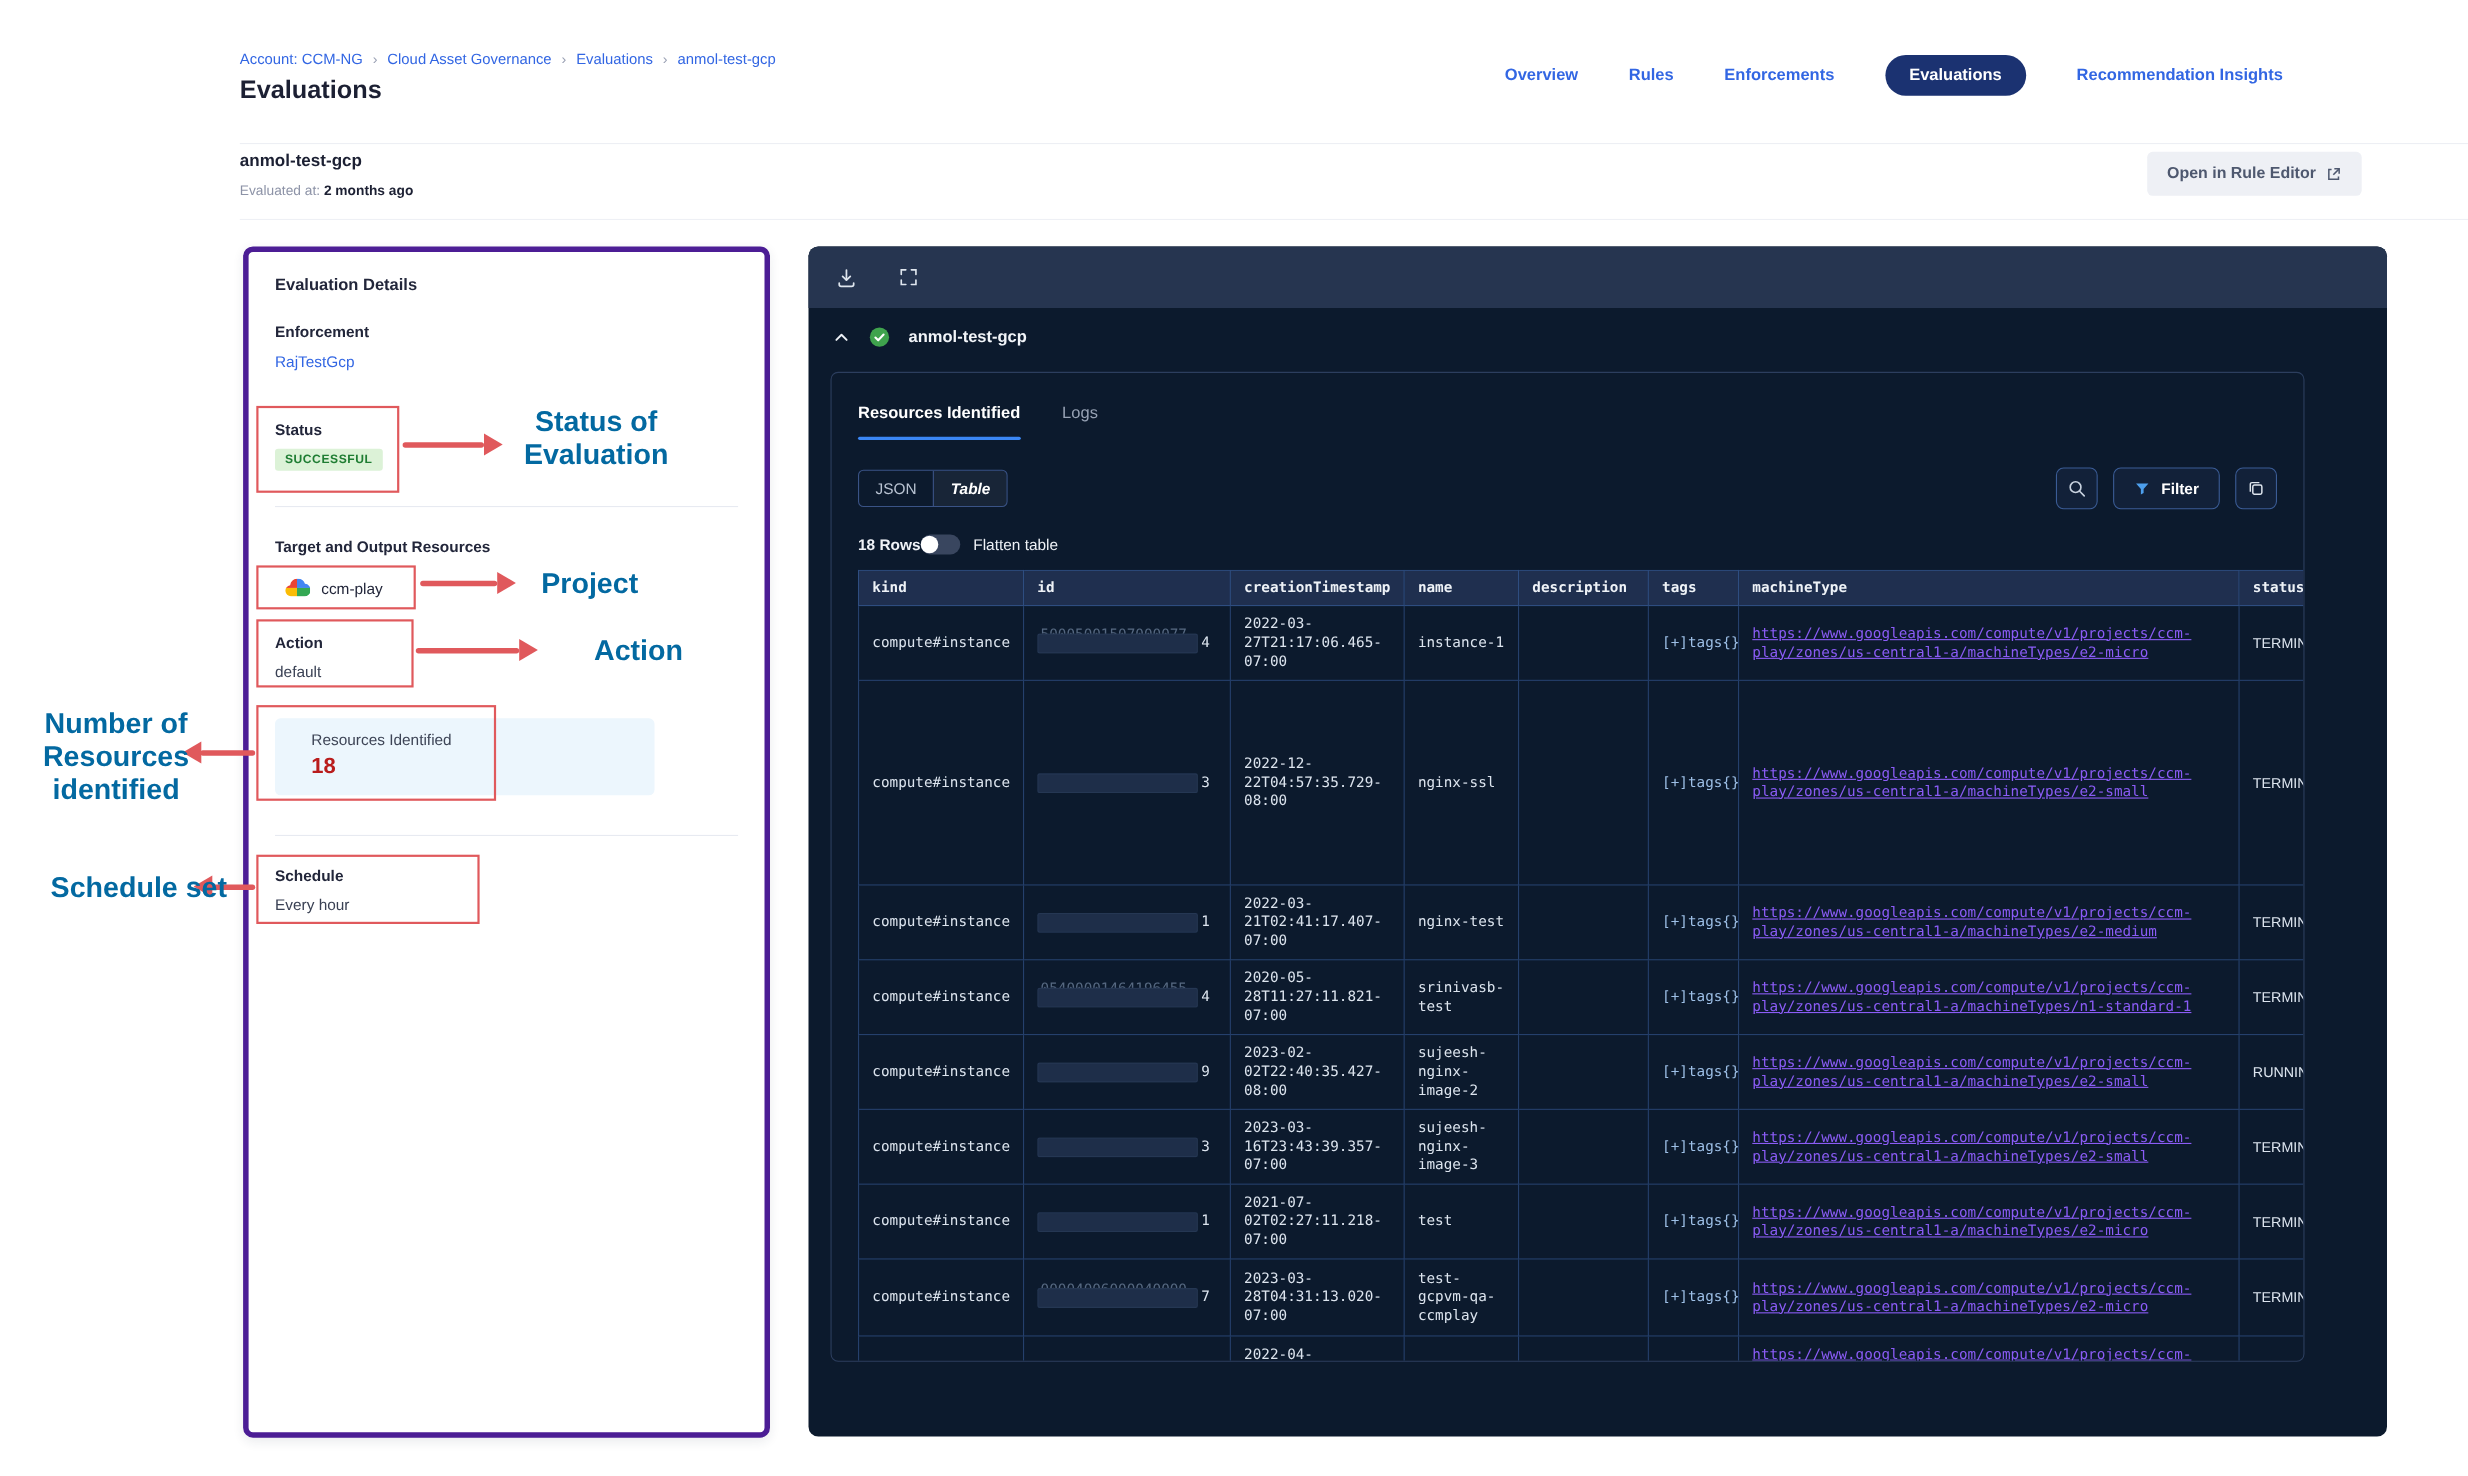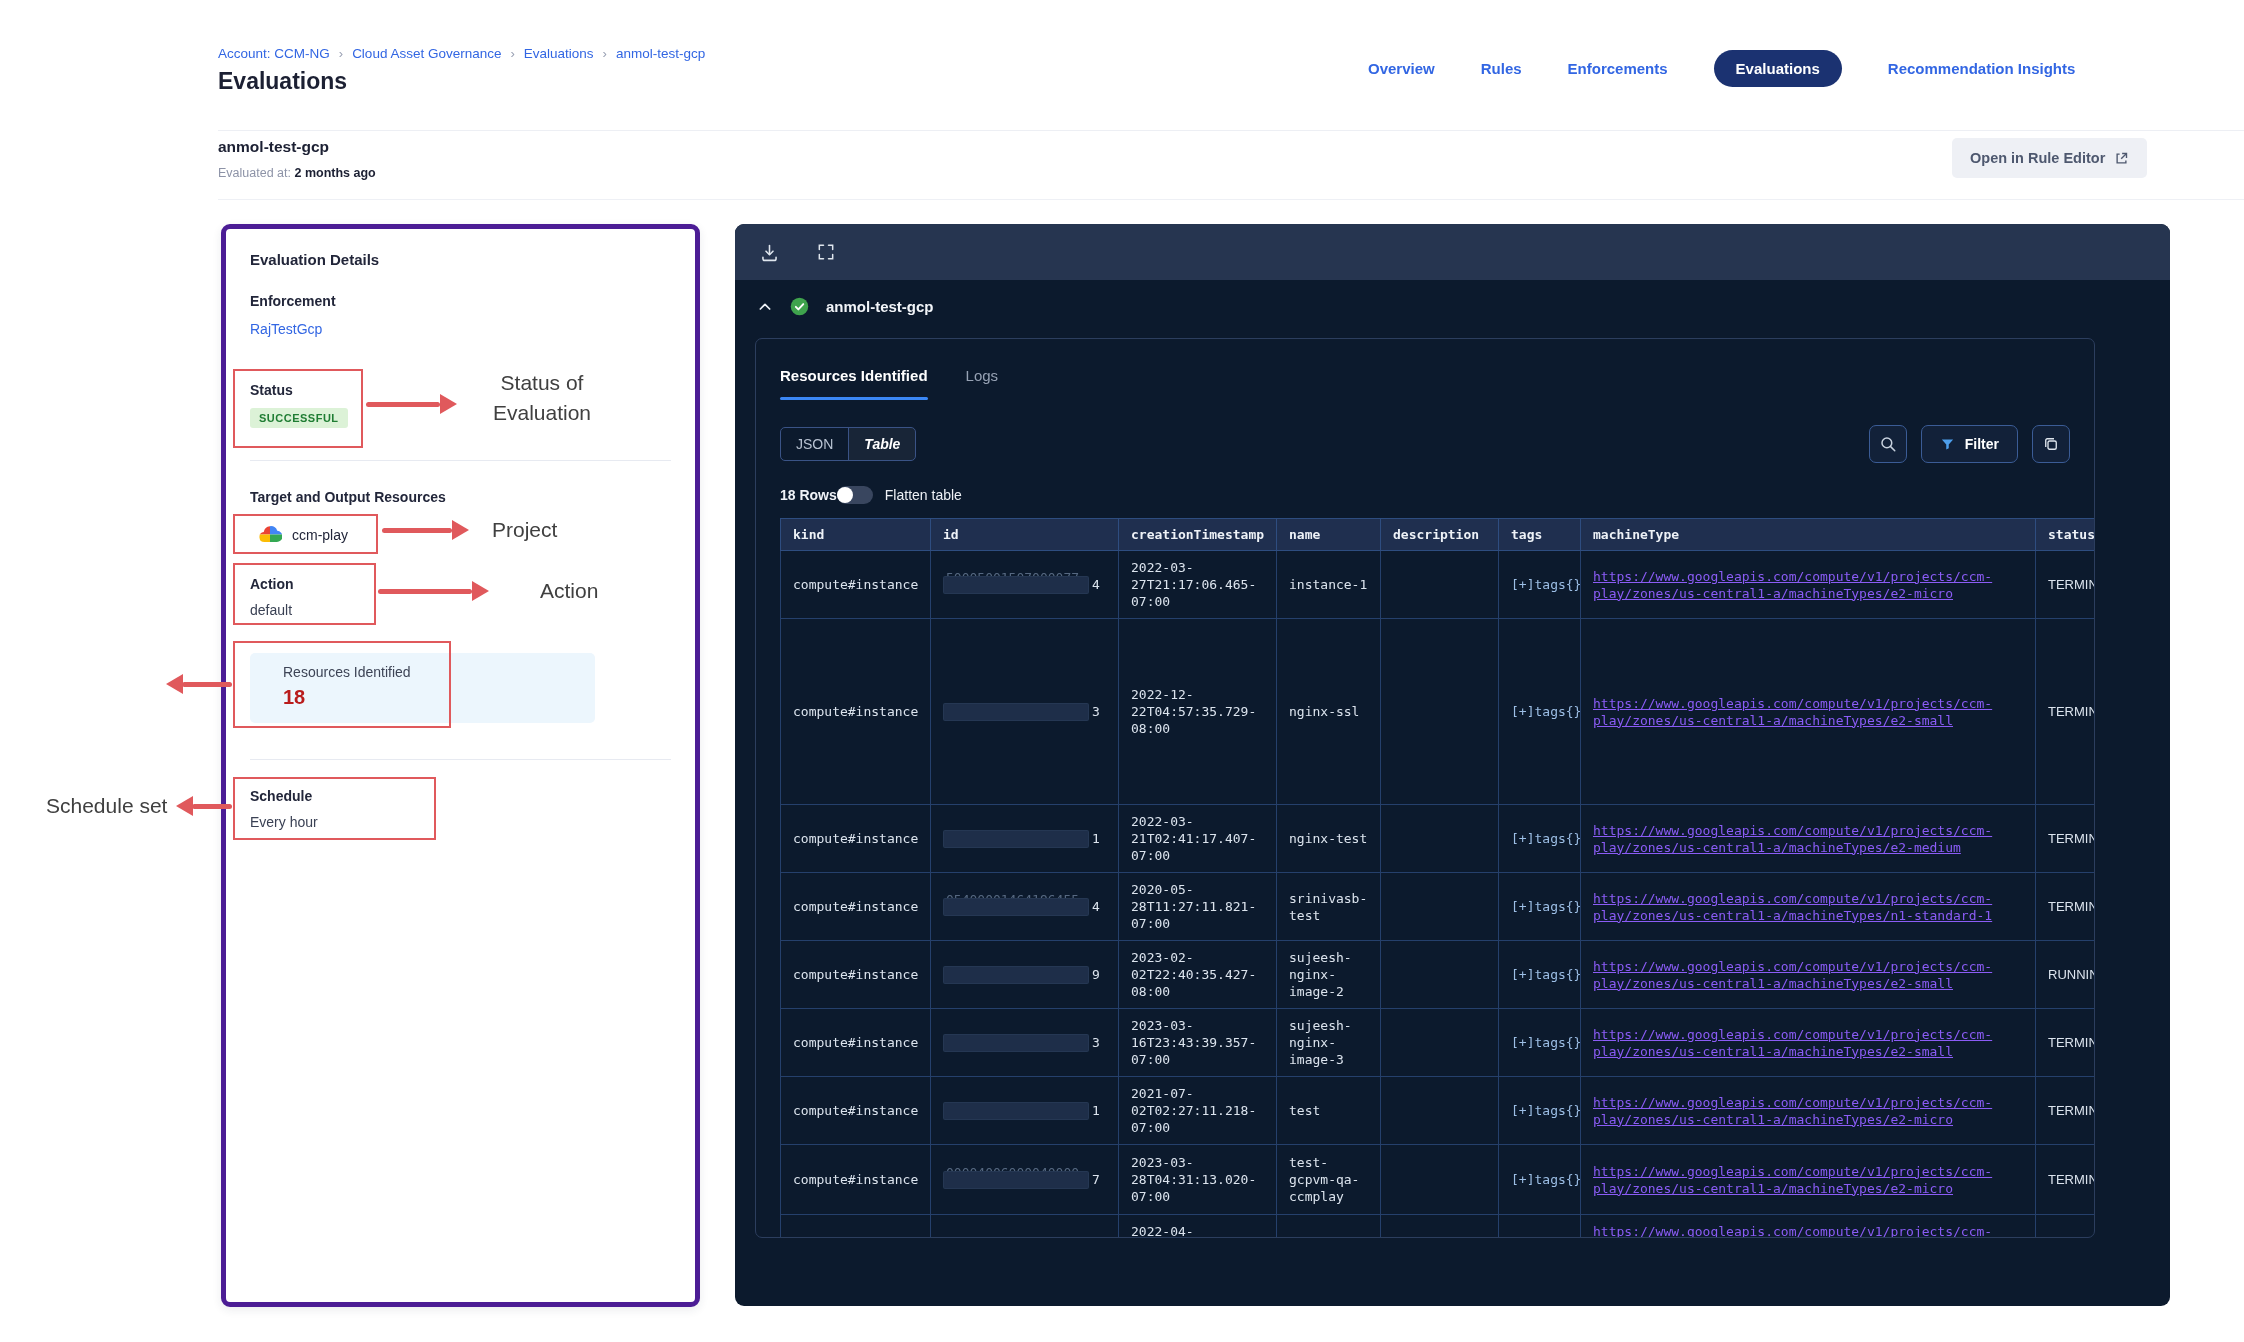--- a/index.html
+++ b/index.html
@@ -36,21 +36,21 @@
   .lc-link { font-size:14px; color:#3266e3; cursor:pointer; }
   .sb-divider { position:absolute; left:24px; right:24px; height:1px; background:#e7eaf1; }
   .status-badge { display:inline-block; font-size:11px; font-weight:bold; letter-spacing:.5px; color:#1f7d33; background:#dcf2d7; padding:4px 9px; border-radius:3px; }
   .gcp-row { position:absolute; left:32px; top:296px; display:flex; align-items:center; gap:10px; }
   .res-panel { position:absolute; left:24px; top:424px; width:345px; height:70px; background:#ecf6fd; border-radius:5px; }
   .res-panel .rp-label { position:absolute; left:33px; top:11px; font-size:14px; color:#3d4456; }
   .res-panel .rp-value { position:absolute; left:33px; top:33px; font-size:20px; font-weight:bold; color:#b91c1c; }
 
   
   .ann-box { position:absolute; border:2.5px solid #e0595c; background:transparent; }
-  .ann-text { position:absolute; color:#404040; font-size:21px; font-weight:normal; white-space:pre-line; line-height:30px; }
+  .ann-text { position:absolute; color:#0369a1; font-size:26px; font-weight:bold; white-space:pre-line; line-height:30px; }
   .a-line { position:absolute; height:5px; background:#e0595c; border-radius:3px; }
   .a-head-r { position:absolute; width:0; height:0; border-top:10px solid transparent; border-bottom:10px solid transparent; border-left:17px solid #e0595c; }
   .a-head-l { position:absolute; width:0; height:0; border-top:10px solid transparent; border-bottom:10px solid transparent; border-right:17px solid #e0595c; }
 
   
   .dark-panel { position:absolute; left:735px; top:224px; width:1435px; height:1082px; background:#0c1a2d; border-radius:9px; }
   .dp-toolbar { position:absolute; left:0; top:0; right:0; height:56px; background:#263550; border-radius:9px 9px 0 0; display:flex; align-items:center; gap:36px; padding-left:24px; }
   .tool-btn { background:none; border:none; cursor:pointer; display:flex; align-items:center; }
   .dp-result-head { position:absolute; left:22px; top:72px; display:flex; align-items:center; gap:16px; }
   .dp-result-title { font-size:15px; font-weight:bold; color:#f2f5f9; }
@@ -194,20 +194,23 @@
   <div class="ann-text" style="left:492px; top:515px;">Project</div>
 
   <div class="ann-box" style="left:233px; top:563px; width:143px; height:62px;"></div>
   <div class="a-line" style="left:378px; top:589px; width:94px;"></div>
   <div class="a-head-r" style="left:472px; top:581px;"></div>
   <div class="ann-text" style="left:540px; top:576px;">Action</div>
 
   <div class="ann-box" style="left:233px; top:641px; width:218px; height:87px;"></div>
   <div class="a-head-l" style="left:166px; top:674px;"></div>
   <div class="a-line" style="left:182px; top:682px; width:50px;"></div>
+  <div class="ann-text" style="left:33px; top:642px; width:145px; text-align:center;">Number of
+Resources
+identified</div>
 
   <div class="ann-box" style="left:233px; top:777px; width:203px; height:63px;"></div>
   <div class="a-head-l" style="left:176px; top:796px;"></div>
   <div class="a-line" style="left:192px; top:804px; width:40px;"></div>
   <div class="ann-text" style="left:46px; top:791px;">Schedule set</div>
 
   <div class="dark-panel">
     <div class="dp-toolbar">
       <button class="tool-btn">
         <svg width="21" height="21" viewBox="0 0 24 24" fill="none" stroke="#dfe6ee" stroke-width="1.8" stroke-linecap="round" stroke-linejoin="round">

